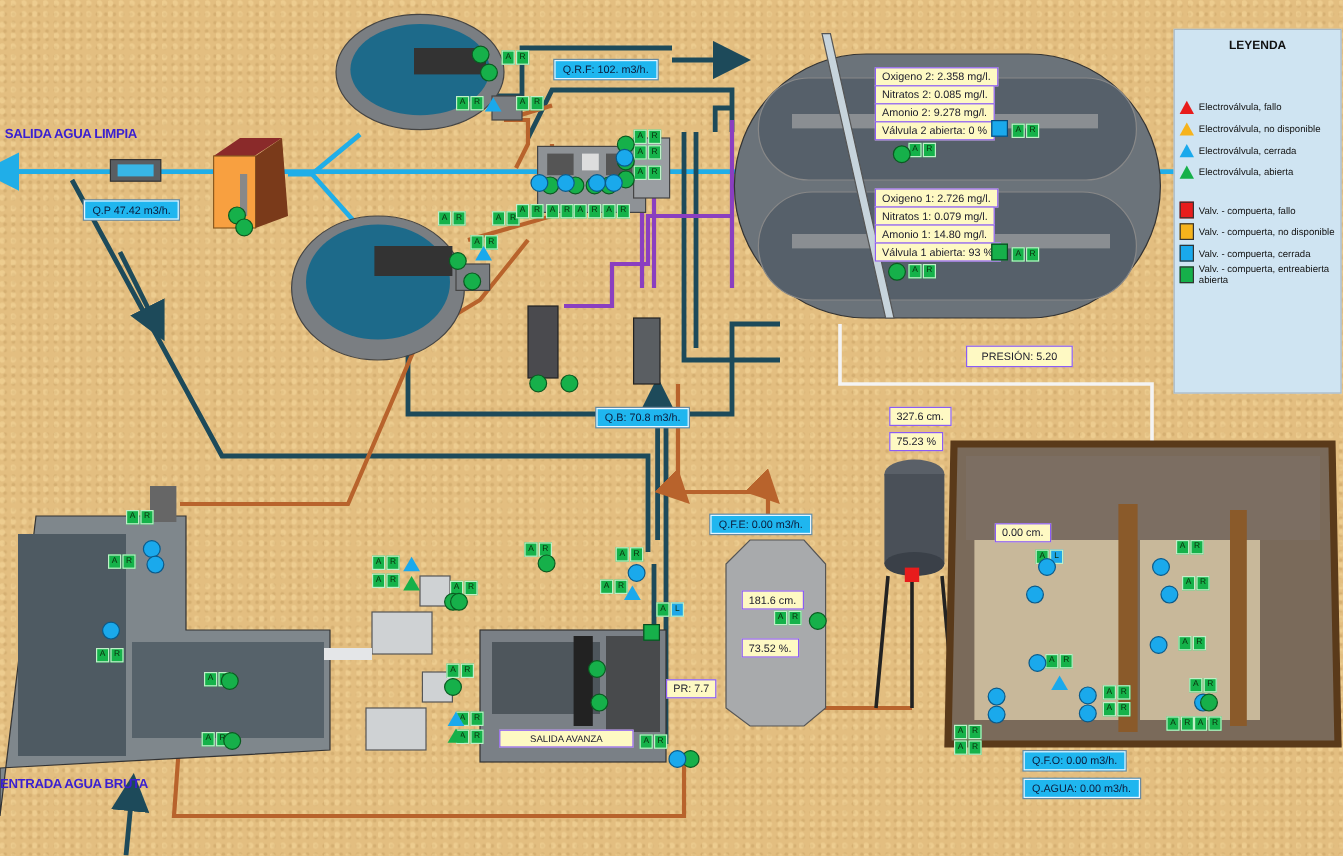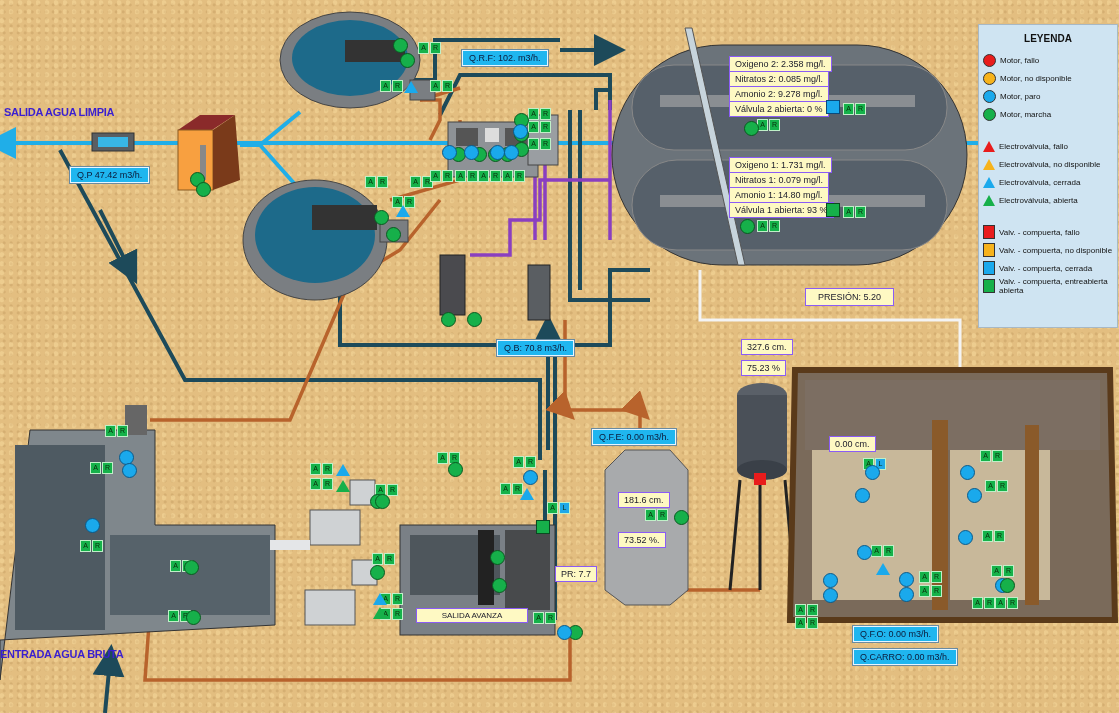--- a/index.html
+++ b/index.html
@@ -21,21 +21,21 @@
   .dot{position:absolute;width:13px;height:13px;border-radius:50%;border:1px solid #0a5a20;}
   .dot.g{background:#16b04a;}
   .dot.b{background:#1aa9ec;border-color:#0b5a8a;}
   .tri{position:absolute;width:0;height:0;border-left:7px solid transparent;border-right:7px solid transparent;}
   .tri.b{border-bottom:12px solid #1aa9ec;}
   .tri.g{border-bottom:12px solid #16b04a;}
   .sq{position:absolute;width:12px;height:12px;}
   .sq.b{background:#1aa9ec;border:1px solid #0a4a7a;}
   .sq.g{background:#16b04a;border:1px solid #0a4a20;}
   #legend{position:absolute;left:978px;top:24px;width:138px;height:302px;background:#cfe4f2;border:1px solid #a8b8c4;}
-  #legend h3{margin:8px 0 7px;text-align:center;font-size:10px;font-weight:bold;color:#111;}
+  #legend h3{margin:8px 0 22px;text-align:center;font-size:10px;font-weight:bold;color:#111;}
   .lg-row{display:flex;align-items:center;height:18px;padding-left:4px;font-size:8px;color:#111;}
   .lg-row .ic{width:13px;height:13px;margin-right:4px;flex:none;}
   .c{border-radius:50%;border:1px solid #333;width:11px!important;height:11px!important;}
   .t{width:0!important;height:0!important;border-left:6px solid transparent;border-right:6px solid transparent;border-bottom:11px solid;}
   .s{width:10px!important;height:12px!important;border:1px solid #333;}
   .gap{height:14px;}
 </style>
 </head>
 <body>
 
@@ -183,35 +183,35 @@
 </svg>
 
 <div class="title" style="left:4px;top:106px">SALIDA AGUA LIMPIA</div>
 <div class="title" style="left:0;top:648px">ENTRADA AGUA BRUTA</div>
 
 <div class="lbl cyan" style="left:462px;top:50px">Q.R.F:  102.   m3/h.</div>
 <div class="lbl cyan" style="left:70px;top:167px">Q.P    47.42    m3/h.</div>
 <div class="lbl cyan" style="left:497px;top:340px">Q.B:   70.8   m3/h.</div>
 <div class="lbl cyan" style="left:592px;top:429px">Q.F.E:   0.00    m3/h.</div>
 <div class="lbl cyan" style="left:853px;top:626px">Q.F.O:      0.00    m3/h.</div>
-<div class="lbl cyan" style="left:853px;top:649px">Q.CARRO:  0.00    m3/h.</div>
+<div class="lbl cyan" style="left:853px;top:649px">Q.AGUA:  0.00    m3/h.</div>
 <div class="lbl white" style="left:805px;top:288px;padding:3px 12px">PRESIÓN:    5.20</div>
 <div class="lbl white" style="left:618px;top:492px">181.6   cm.</div>
 <div class="lbl white" style="left:618px;top:532px">73.52   %.</div>
 <div class="lbl white" style="left:741px;top:339px">327.6   cm.</div>
 <div class="lbl white" style="left:741px;top:360px">75.23   %</div>
 <div class="lbl white" style="left:829px;top:436px">0.00        cm.</div>
 <div class="lbl white" style="left:555px;top:566px">PR:   7.7</div>
 <div class="lbl white" style="left:416px;top:608px;width:100px;text-align:center;font-size:8px">SALIDA AVANZA</div>
 
 <div class="lbl white" style="left:729px;top:56px">Oxigeno 2:  2.358    mg/l.</div>
 <div class="lbl white" style="left:729px;top:71px">Nitratos 2:   0.085    mg/l.</div>
 <div class="lbl white" style="left:729px;top:86px">Amonio 2:   9.278    mg/l.</div>
 <div class="lbl white" style="left:729px;top:101px">Válvula 2 abierta:  0      %</div>
-<div class="lbl white" style="left:729px;top:157px">Oxigeno 1:  1.731   mg/l.</div>
+<div class="lbl white" style="left:729px;top:157px">Oxigeno 1:  2.726   mg/l.</div>
 <div class="lbl white" style="left:729px;top:172px">Nitratos 1:   0.079   mg/l.</div>
 <div class="lbl white" style="left:729px;top:187px">Amonio 1:   14.80   mg/l.</div>
 <div class="lbl white" style="left:729px;top:202px">Válvula 1 abierta: 93    %</div>
 <div class="sq b" style="left:826px;top:100px"></div>
 <div class="sq g" style="left:826px;top:203px"></div>
 
 <div id="widgets">
     <div class="ar" style="left: 418px; top: 42px;">
       <span>A</span>
       <span>R</span>
@@ -451,38 +451,20 @@
     <div class="tri g" style="left: 373px; top: 607px;"></div>
     <div class="tri b" style="left: 520px; top: 488px;"></div>
     <div class="tri b" style="left: 396px; top: 205px;"></div>
     <div class="tri b" style="left: 404px; top: 81px;"></div>
     <div class="tri b" style="left: 876px; top: 563px;"></div>
     <div class="sq g" style="left: 536px; top: 520px;"></div>
   </div>
 
 <div id="legend">
   <h3>LEYENDA</h3>
-  <div id="lg-motors">
-      <div class="lg-row">
-        <span class="ic c" style="background: rgb(232, 28, 28);"></span>
-        <span>Motor, fallo</span>
-      </div>
-      <div class="lg-row">
-        <span class="ic c" style="background: rgb(246, 179, 28);"></span>
-        <span>Motor, no disponible</span>
-      </div>
-      <div class="lg-row">
-        <span class="ic c" style="background: rgb(26, 169, 236);"></span>
-        <span>Motor, paro</span>
-      </div>
-      <div class="lg-row">
-        <span class="ic c" style="background: rgb(22, 176, 74);"></span>
-        <span>Motor, marcha</span>
-      </div>
-    </div>
   <div class="gap"></div>
   <div id="lg-valves">
       <div class="lg-row">
         <span class="ic t" style="border-bottom-color: rgb(232, 28, 28);"></span>
         <span>Electroválvula, fallo</span>
       </div>
       <div class="lg-row">
         <span class="ic t" style="border-bottom-color: rgb(246, 179, 28);"></span>
         <span>Electroválvula, no disponible</span>
       </div>

